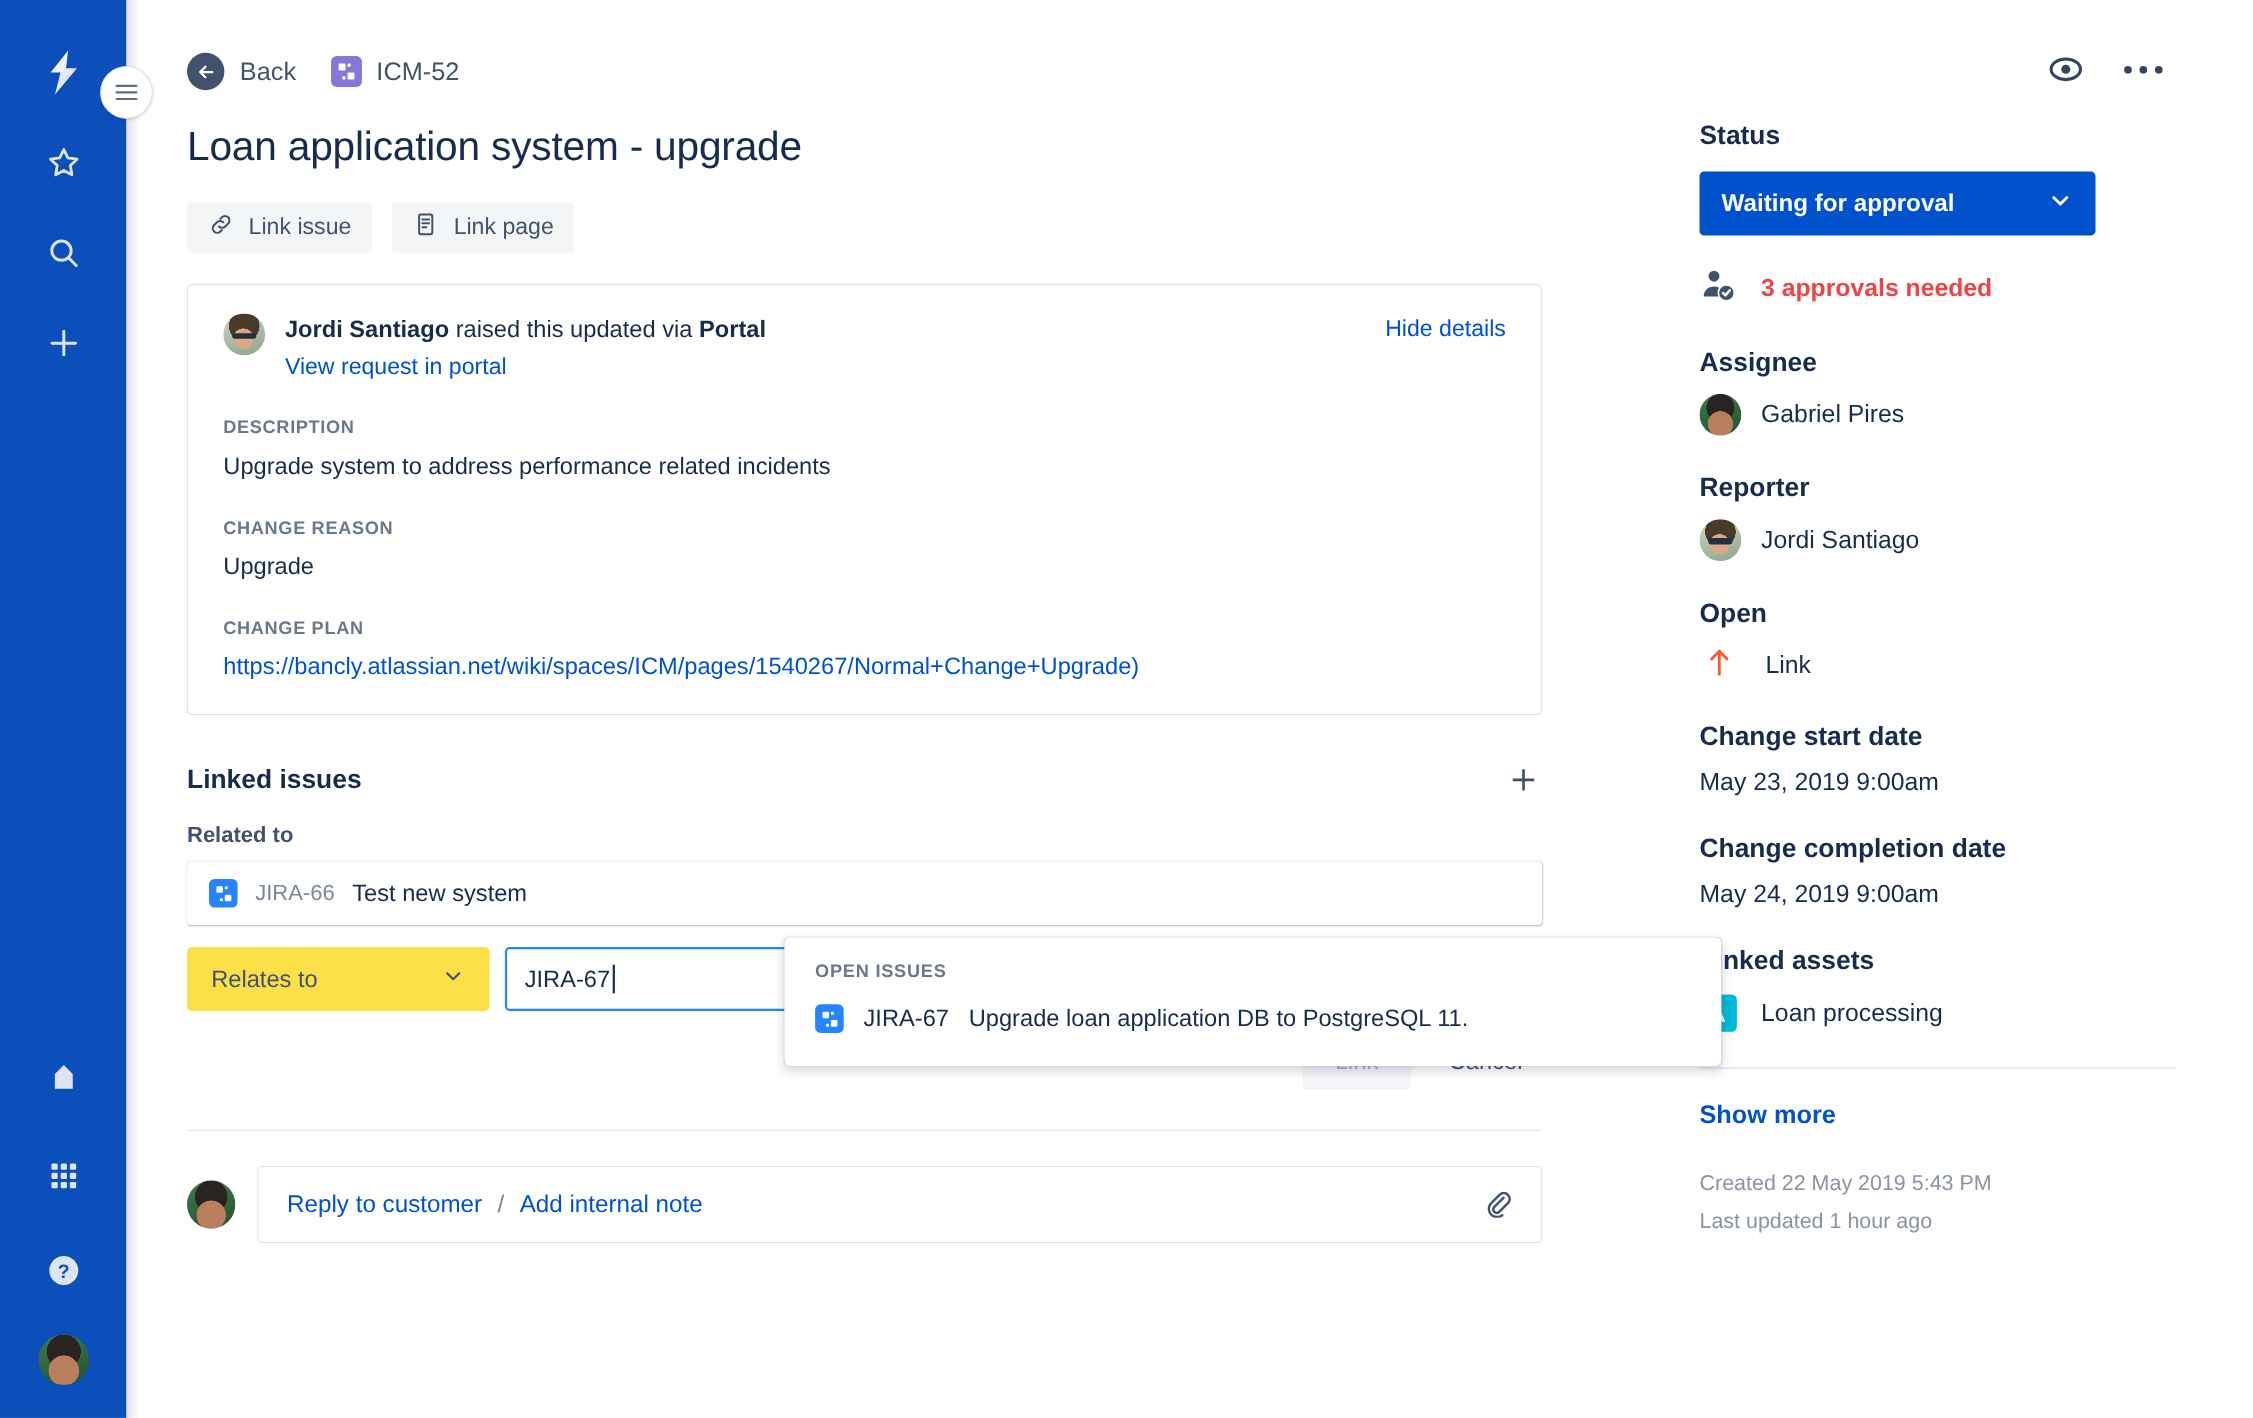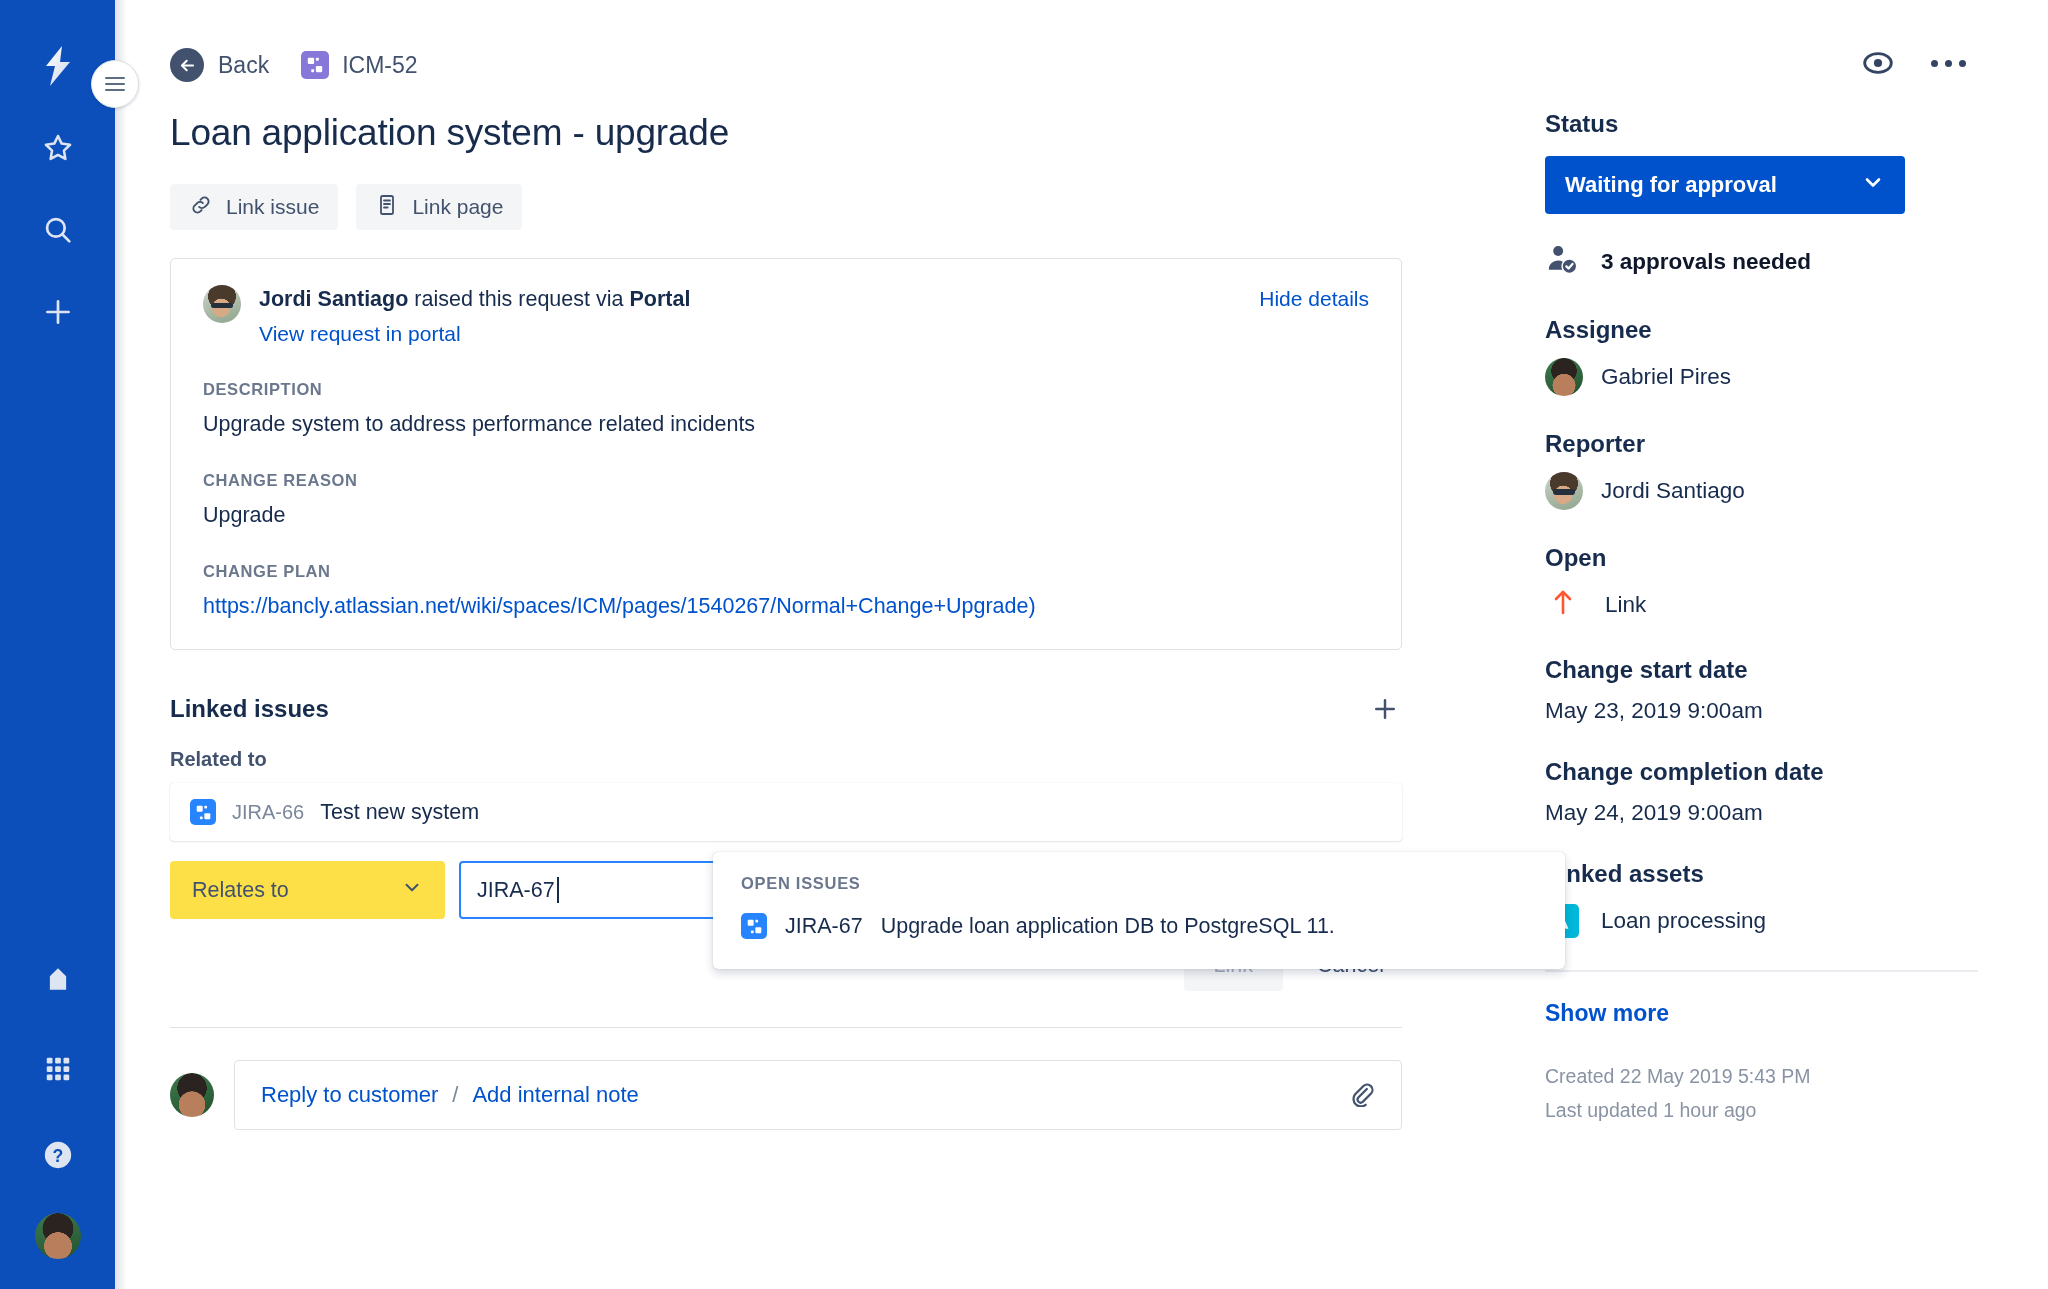--- a/index.html
+++ b/index.html
@@ -216,21 +216,21 @@
     padding: 110px 70px 0 22px;
   }
   .d-label { font-size: 24px; font-weight:600; color:#172B4D; }
   .status-btn {
     margin-top: 18px; width: 360px; height: 58px; background:#0052CC; border-radius:4px;
     display:flex; align-items:center; justify-content:space-between; padding: 0 20px;
     cursor:pointer;
   }
   .status-btn span { color:#fff; font-size: 22px; font-weight: 700; }
   .approvals { margin-top: 28px; display:flex; align-items:center; gap: 22px; }
-  .approvals span { font-size: 22.5px; color:#0f172a; font-weight: 600; }
+  .approvals span { font-size: 22.5px; color:#ef4444; font-weight: 600; }
   .d-block { margin-top: 34px; }
   .d-person { margin-top: 14px; display:flex; align-items:center; gap: 18px; }
   .d-person span { font-size: 22.5px; color:#172B4D; }
   .d-value { margin-top: 14px; font-size: 22.5px; color:#172B4D; }
   .risk-row { margin-top: 16px; display:flex; align-items:center; gap: 30px; padding-left: 6px; }
   .risk-row span { font-size: 22.5px; color:#172B4D; }
   .asset-row { margin-top: 16px; display:flex; align-items:center; gap: 22px; }
   .asset-icon {
     width: 34px; height: 34px; border-radius: 5px; background:#00B8D9;
     display:flex; align-items:center; justify-content:center; flex:0 0 34px;
@@ -382,21 +382,21 @@
       </div>
 
       <div class="card">
         <span class="hide-details">Hide details</span>
 
         <div class="card-head">
           <span class="av-32 face-b"></span>
           <div>
             <div class="raised-line">
               <b>Jordi Santiago</b>
-              <span>raised this request via</span>
+              <span>raised this updated via</span>
               <b>Portal</b>
             </div>
             <span class="portal-link">View request in portal</span>
           </div>
         </div>
 
         <div>
           <div class="field-label">Description</div>
           <div class="field-value">Upgrade system to address performance related incidents</div>
         </div>

